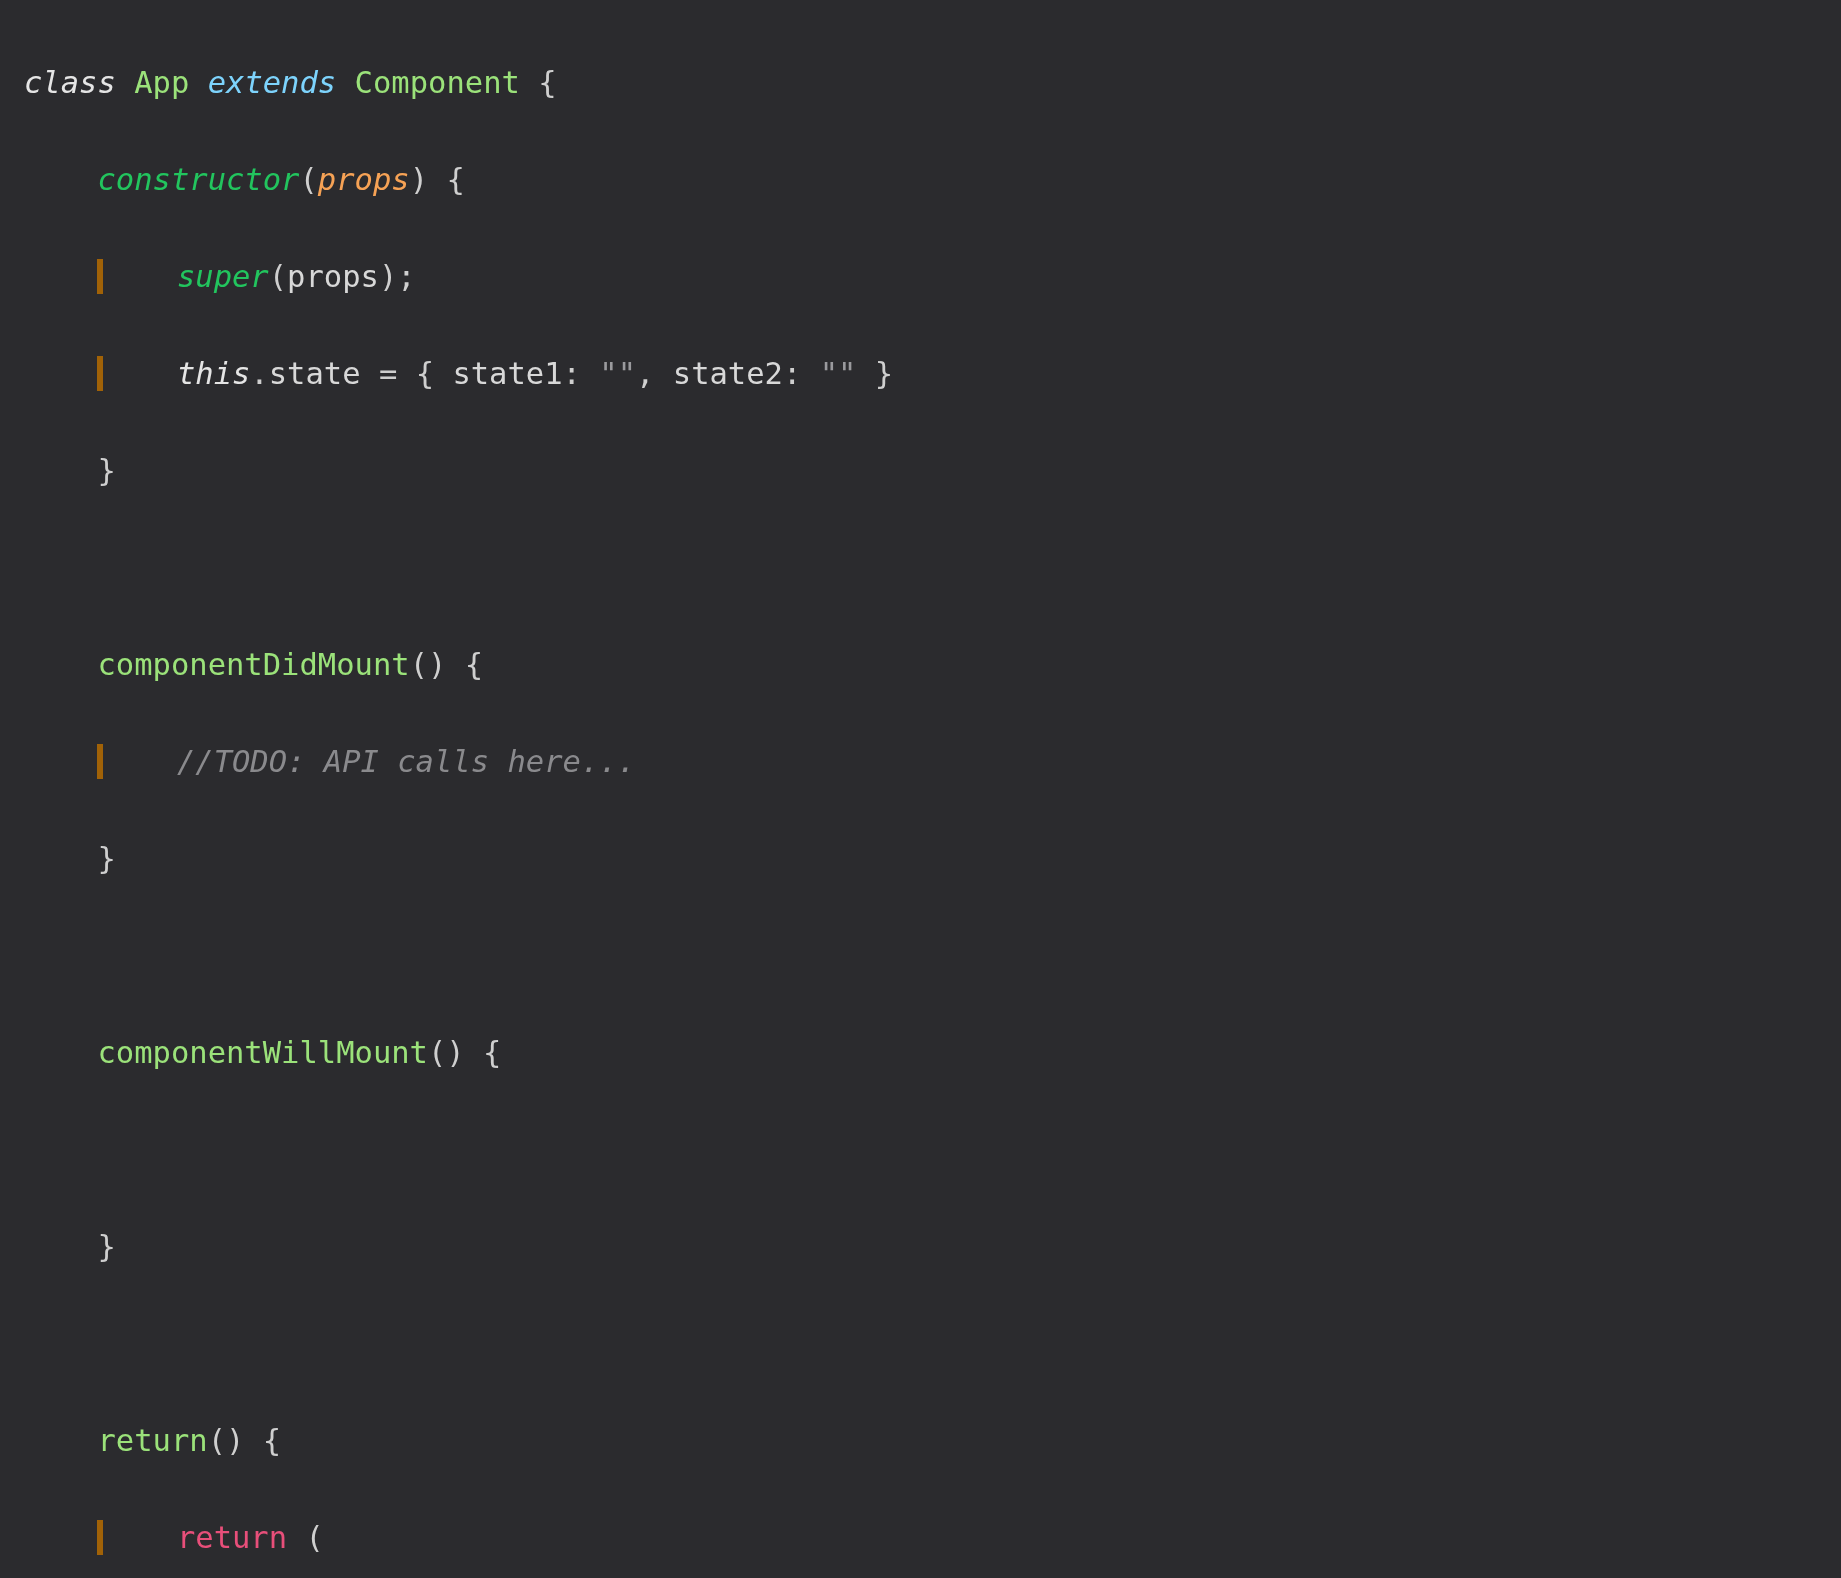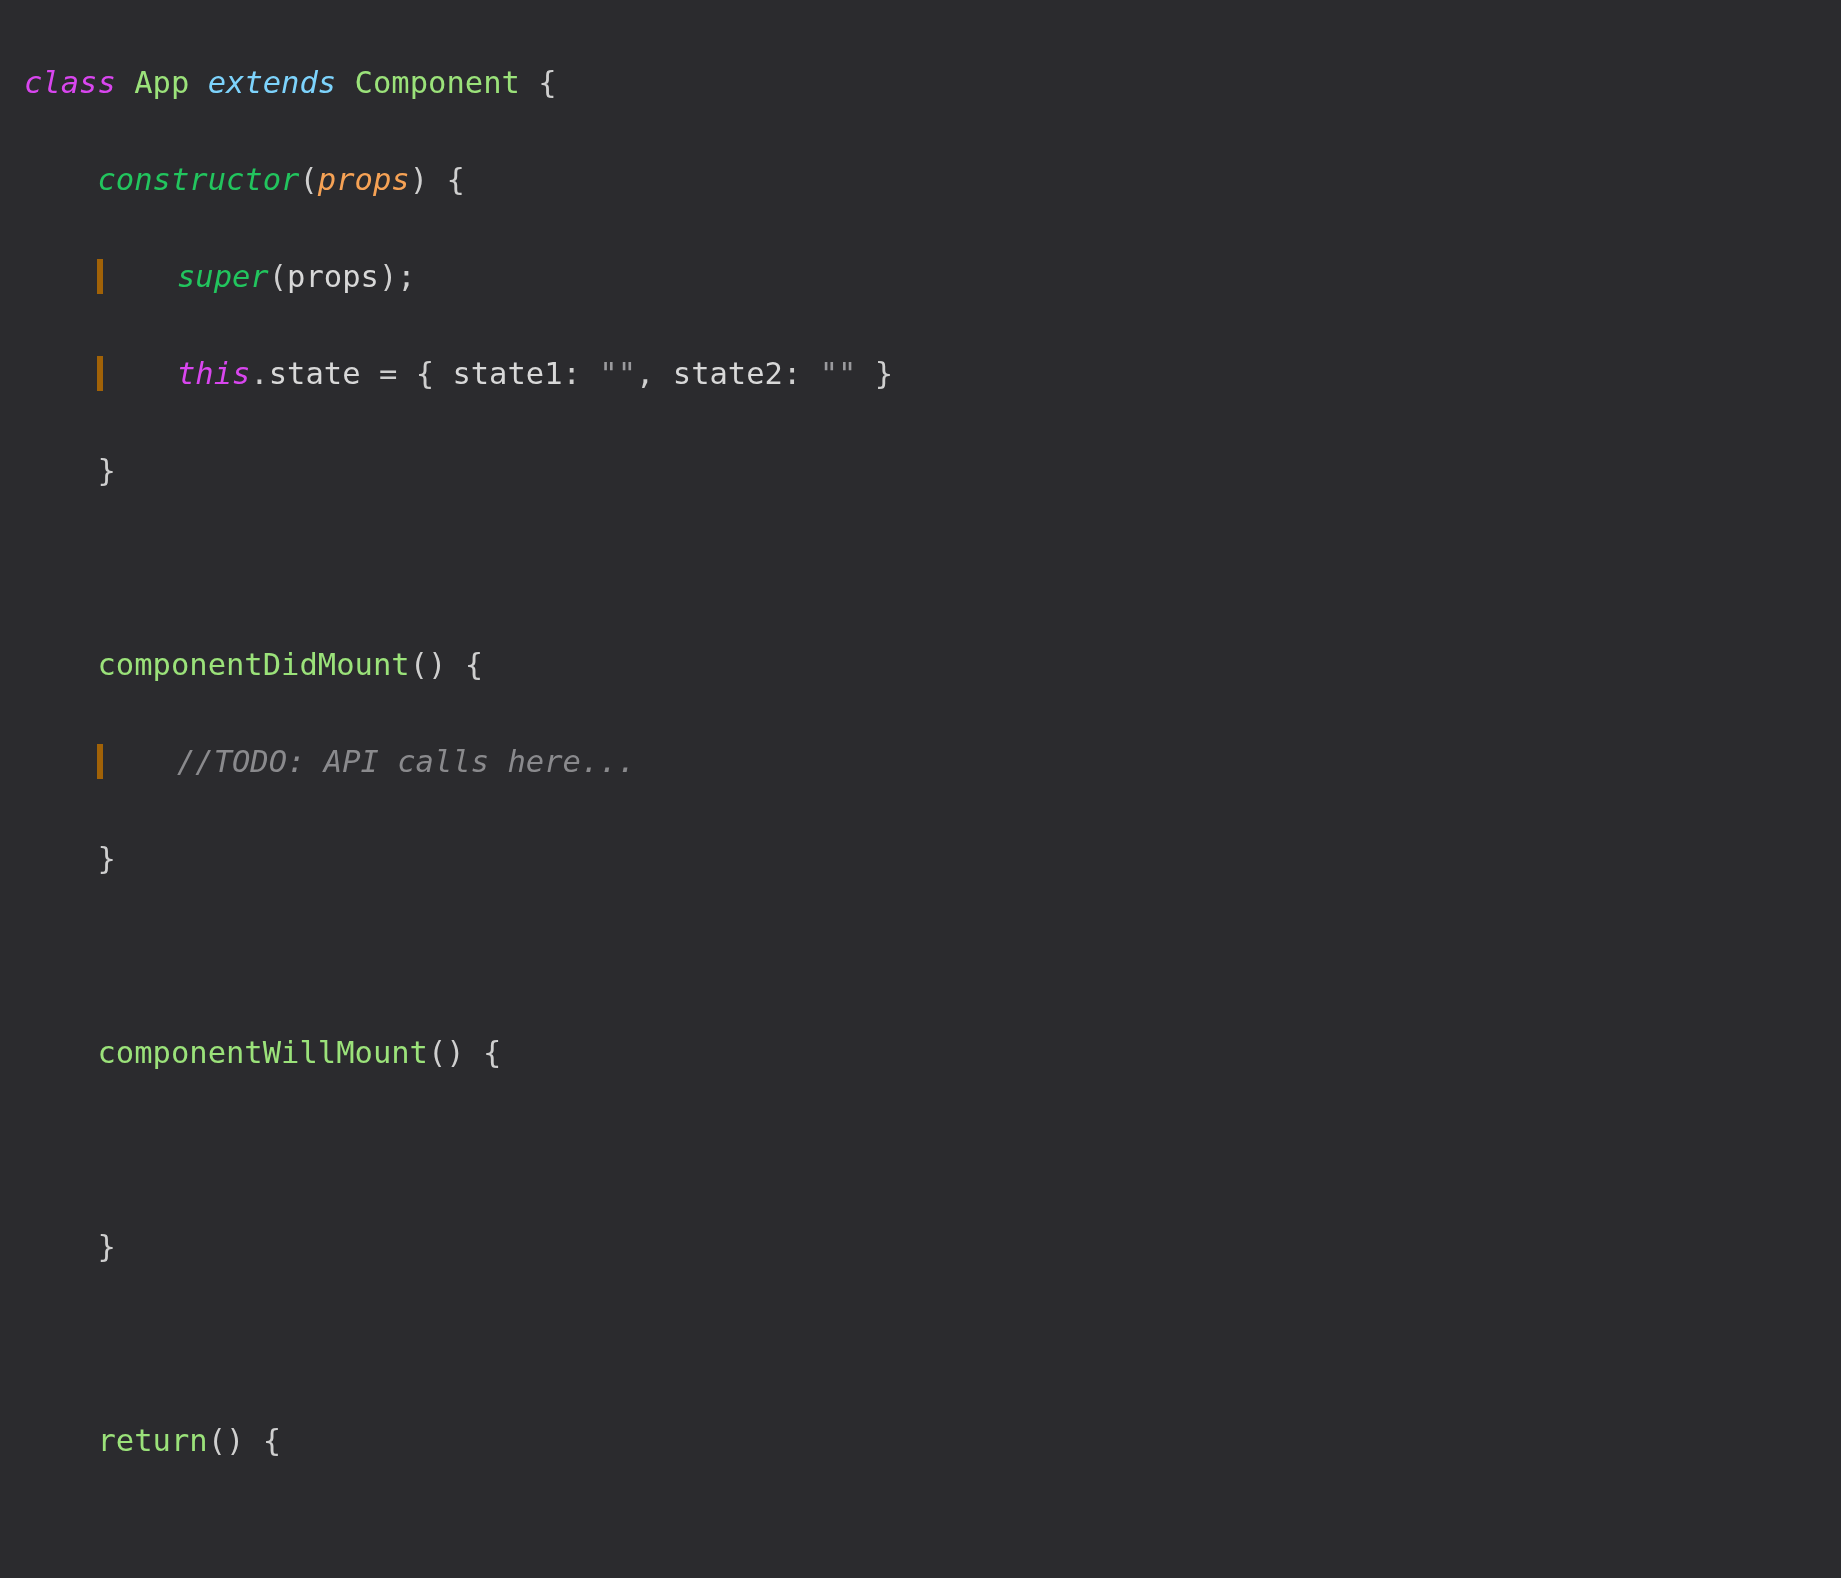--- a/index.html
+++ b/index.html
@@ -17,21 +17,21 @@
     white-space: pre;
     color: #d8d8d8;
     padding: 10px 0 0 24px;
     position: relative;
   }
   .editor .line { display: block; position: relative; }
   .editor .rule {
     border-left: 6px solid #a16207;
     padding-left: 0px;
   }
-  .kw   { color: #d946ef; font-style: italic; margin-top: 28px; }       
+  .kw   { color: #e5e5e5; font-style: italic; margin-top: 28px; }       
   .type { color: #9be27a; margin-top: 20px; }                             
   .ext  { color: #7dd3fc; font-style: italic; }        
   .punct{ color: #cfcfcf; }
   .meth { color: #22c55e; font-style: italic; }        
   .param{ color: #f6a255; font-style: italic; }        
   .prop { color: #d8d8d8; }
   .cmnt { color: #8a8a8d; font-style: italic; margin-top: 45px; }
   .lifec{ color: #9be27a; }                             
   .ret  { color: #e84f7a; }                             
   .strgrey { color: #9a9a9d; }
@@ -48,20 +48,21 @@
 <span class="line"> </span>
 <span class="line">    <span class="lifec">componentDidMount</span><span class="punct">() {</span></span>
 <span class="line">    <span class="rule">    <span class="cmnt">//TODO: API calls here...</span></span></span>
 <span class="line">    <span class="punct">}</span></span>
 <span class="line"> </span>
 <span class="line">    <span class="lifec">componentWillMount</span><span class="punct">() {</span></span>
 <span class="line"> </span>
 <span class="line">    <span class="punct">}</span></span>
 <span class="line"> </span>
 <span class="line">    <span class="lifec">return</span><span class="punct">() {</span></span>
+<span class="line">    <span class="rule">    <span class="ret">return</span> <span class="punct">(</span></span></span>
 
 
 
 
 
 
 
 
 
 

